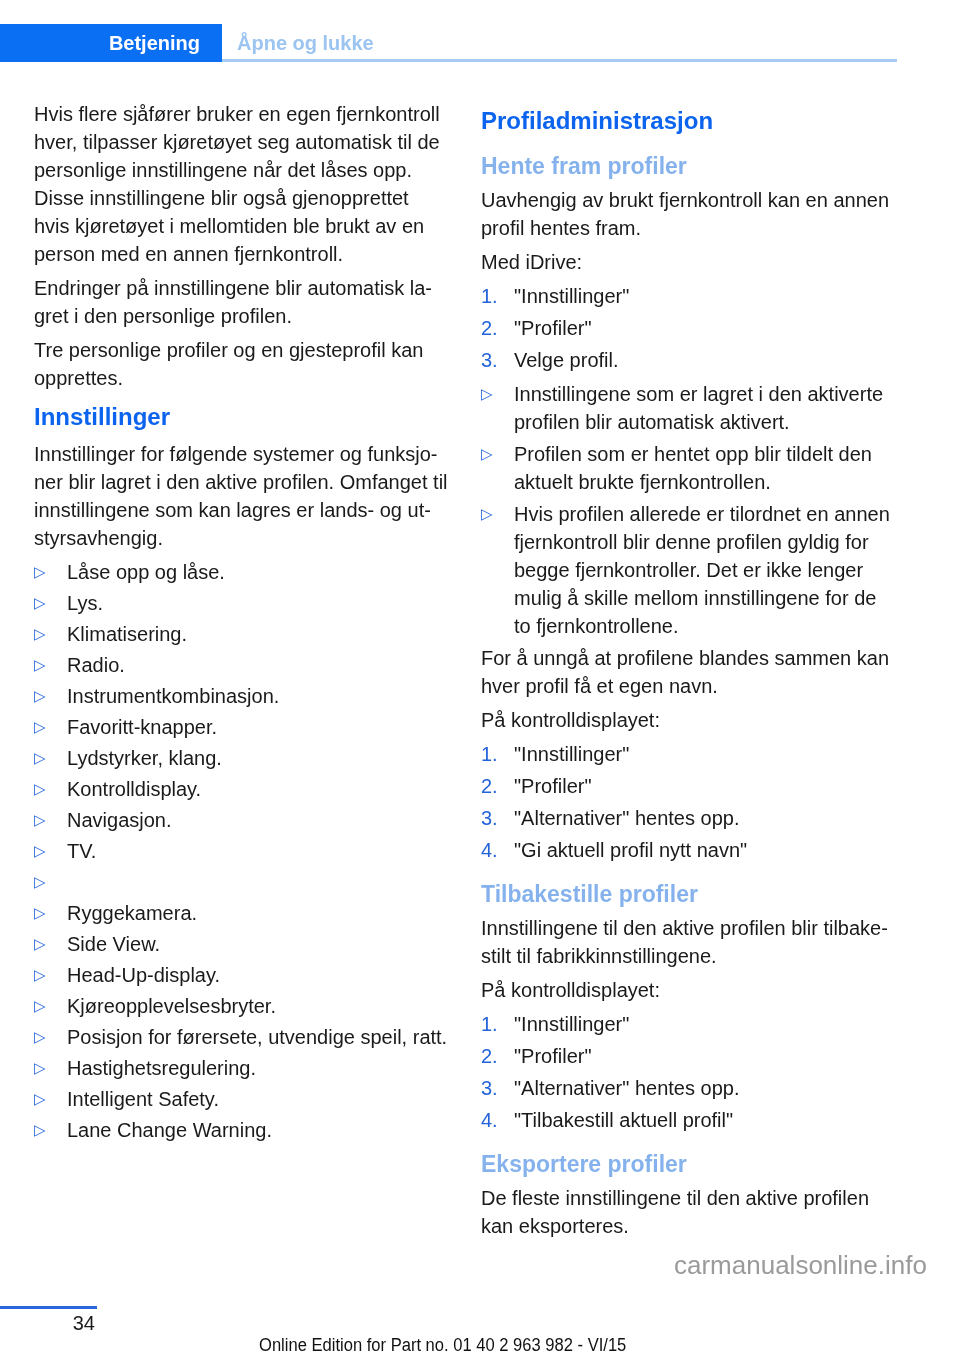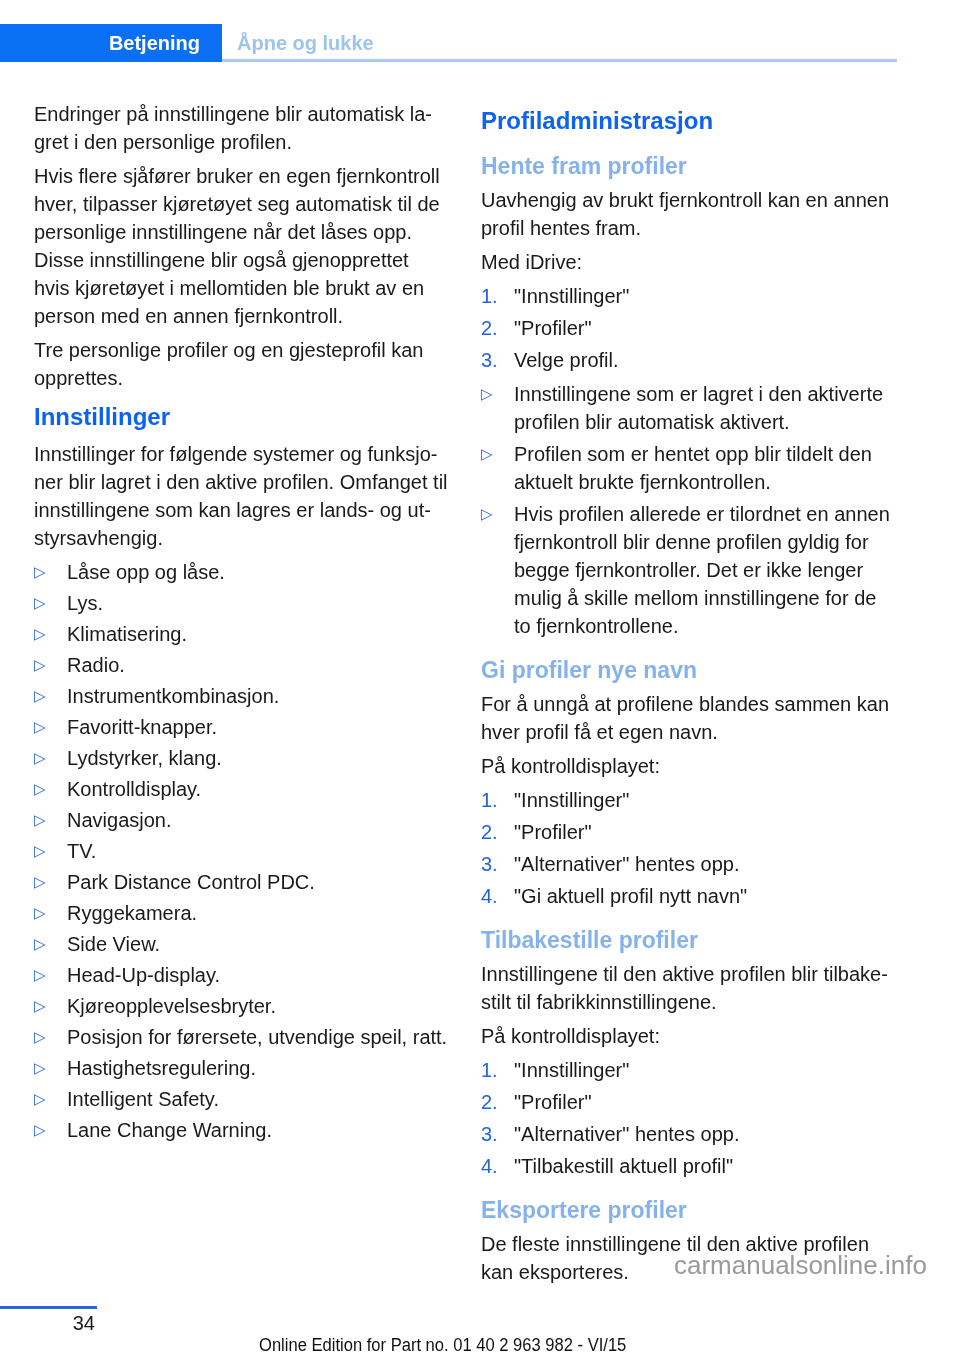--- a/index.html
+++ b/index.html
@@ -55,28 +55,28 @@
   <div class="tab-active">
     <span>Betjening</span>
   </div>
   <div class="tab-inactive">
     <span>Åpne og lukke</span>
   </div>
   <div class="header-rule"></div>
 </div>
 
 <section class="col col-left">
-  <p class="body">Endringer på innstillingene blir automatisk la-
-gret i den personlige profilen.</p>
   <p class="body">Hvis flere sjåfører bruker en egen fjernkontroll
 hver, tilpasser kjøretøyet seg automatisk til de
 personlige innstillingene når det låses opp.
 Disse innstillingene blir også gjenopprettet
 hvis kjøretøyet i mellomtiden ble brukt av en
 person med en annen fjernkontroll.</p>
+  <p class="body">Endringer på innstillingene blir automatisk la-
+gret i den personlige profilen.</p>
   <p class="body">Tre personlige profiler og en gjesteprofil kan
 opprettes.</p>
 
   <h2 class="sec">Innstillinger</h2>
   <p class="body">Innstillinger for følgende systemer og funksjo-
 ner blir lagret i den aktive profilen. Omfanget til
 innstillingene som kan lagres er lands- og ut-
 styrsavhengig.</p>
 
   <ul class="tri-list">
@@ -115,21 +115,20 @@
     <li>
         <span class="tri">▷</span>
         <span class="li-text">Navigasjon.</span>
       </li>
     <li>
         <span class="tri">▷</span>
         <span class="li-text">TV.</span>
       </li>
     <li>
         <span class="tri">▷</span>
-        <span class="li-text">Park Distance Control PDC.</span>
       </li>
     <li>
         <span class="tri">▷</span>
         <span class="li-text">Ryggekamera.</span>
       </li>
     <li>
         <span class="tri">▷</span>
         <span class="li-text">Side View.</span>
       </li>
     <li>
@@ -194,21 +193,20 @@
     <li>
         <span class="tri">▷</span>
         <span class="li-text">Hvis profilen allerede er tilordnet en annen
 fjernkontroll blir denne profilen gyldig for
 begge fjernkontroller. Det er ikke lenger
 mulig å skille mellom innstillingene for de
 to fjernkontrollene.</span>
       </li>
   </ul>
 
-  <h3 class="sub">Gi profiler nye navn</h3>
   <p class="body">For å unngå at profilene blandes sammen kan
 hver profil få et egen navn.</p>
   <p class="body">På kontrolldisplayet:</p>
   <div class="num-list">
     <div class="num-row">
         <span class="num">1.</span>
         <span class="li-text">"Innstillinger"</span>
       </div>
     <div class="num-row">
         <span class="num">2.</span>

